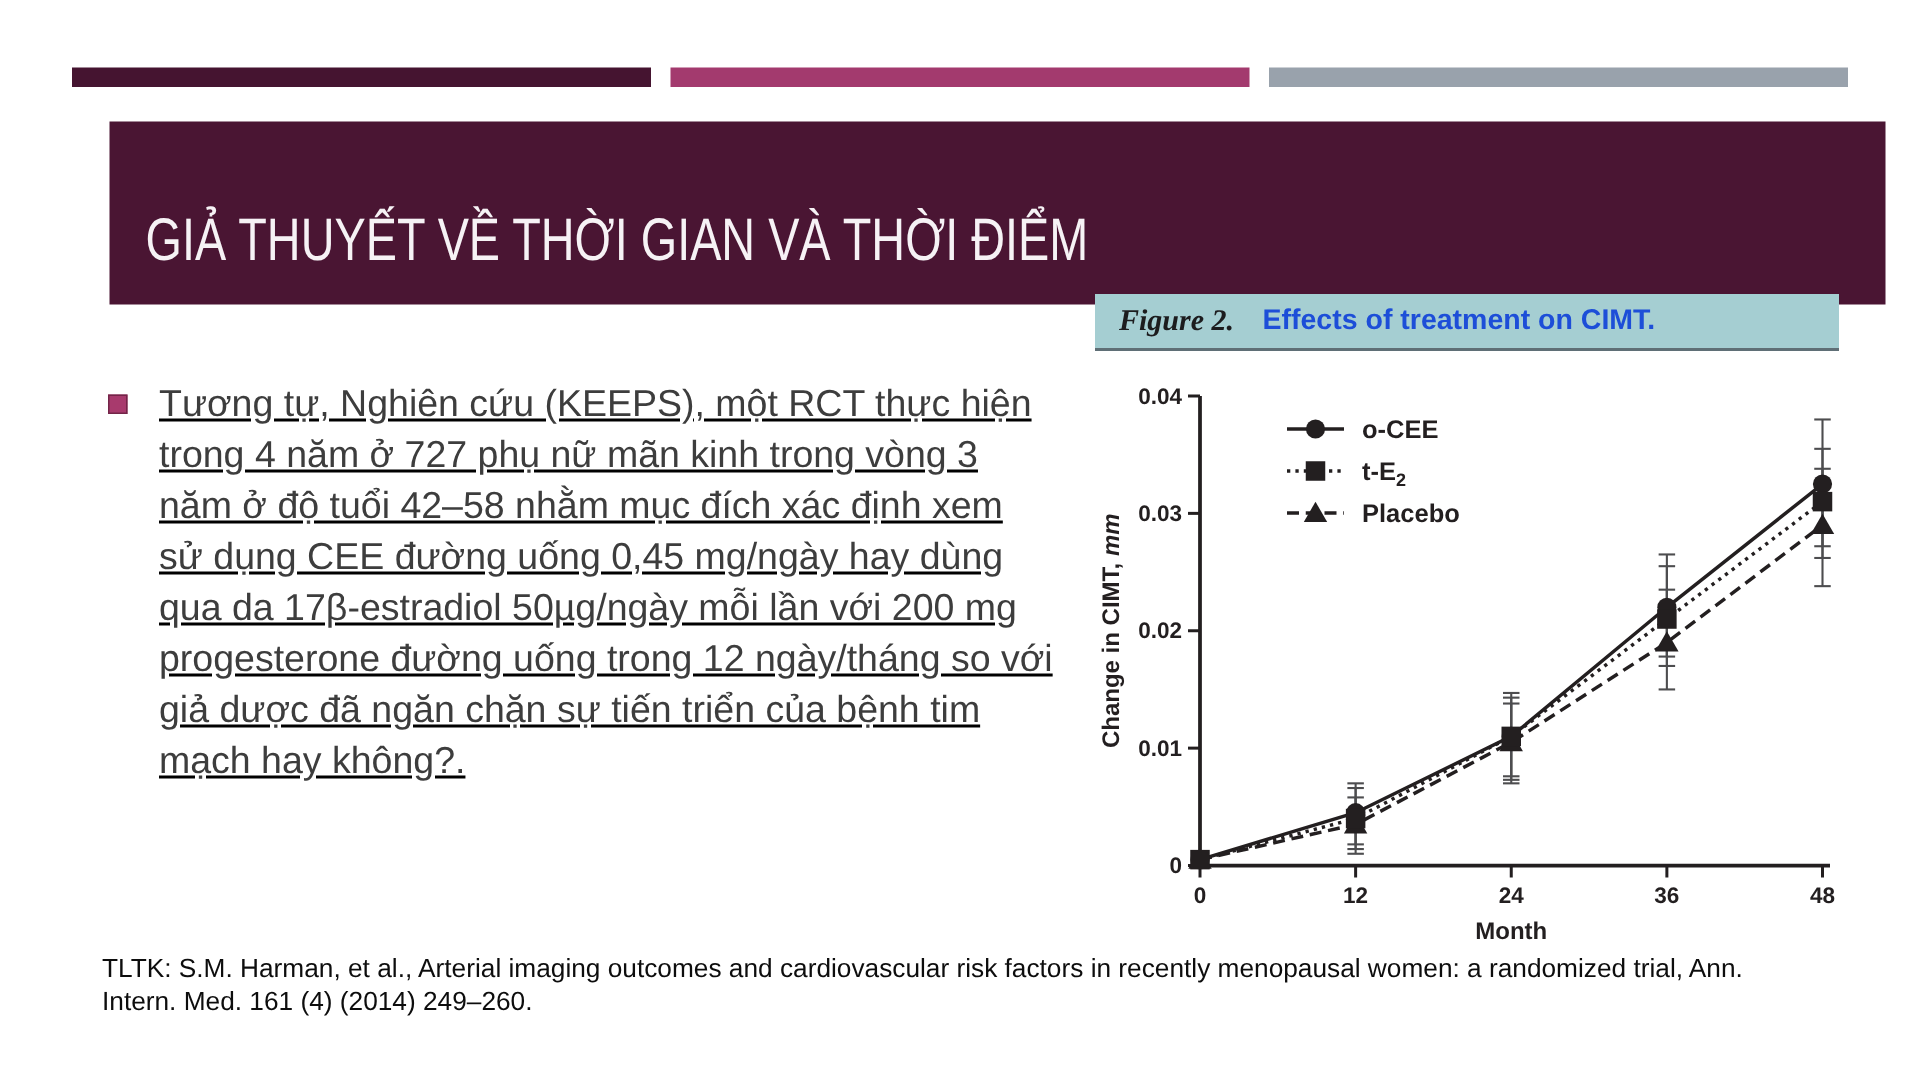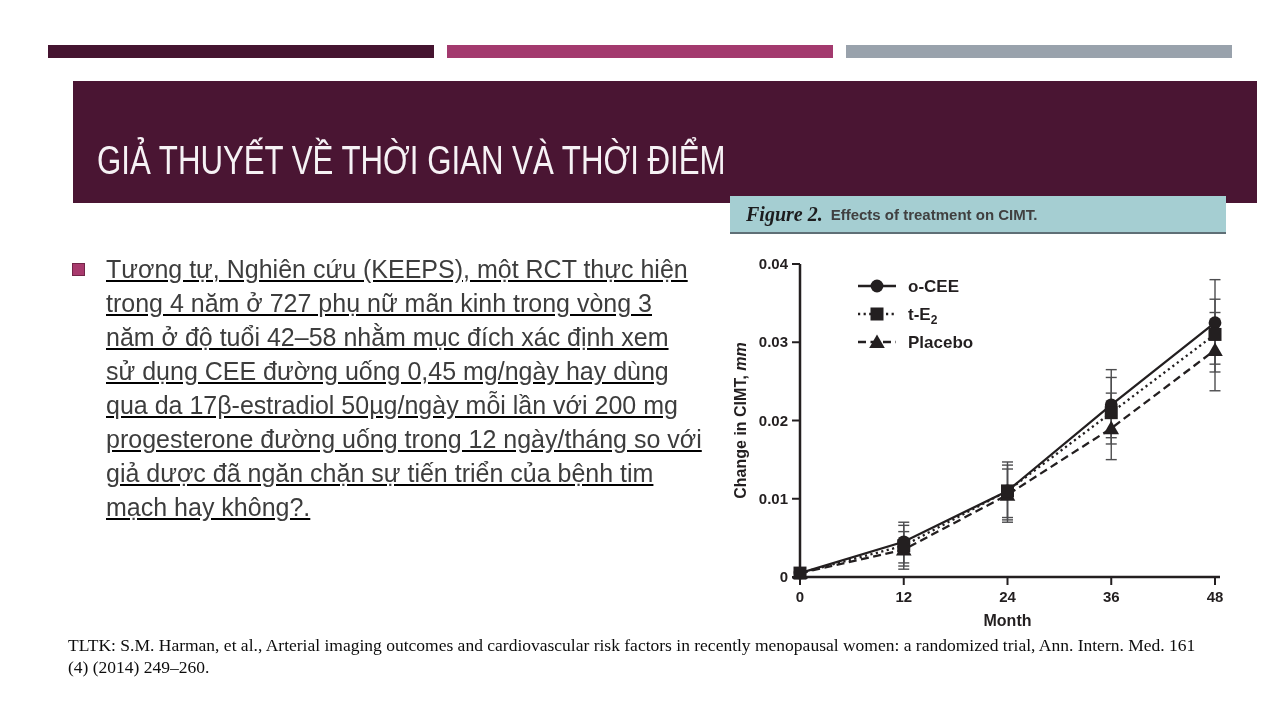--- a/index.html
+++ b/index.html
@@ -25,30 +25,30 @@
   .bullet-marker{width:11px;height:11px;flex:none;margin:11px 21px 0 2px;}
   .bullet-text{flex:1;font-size:25px;line-height:34px;color:#3d3d3d;}
   
   .figure-panel{position:absolute;left:730px;top:196px;width:496px;}
   .figure-header{
     box-sizing:border-box;height:38px;display:flex;align-items:center;
     padding:0 10px 0 16px;border-bottom:2px solid #5f6f76;
   }
   .fig-label{font-family:"Liberation Serif",serif;font-style:italic;font-weight:700;
     font-size:20px;color:#1c1c1e;margin-right:8px;}
-  .fig-title{font-weight:700;font-size:15px;color:#404040;}
+  .fig-title{font-weight:700;font-size:19px;color:#1d4ed8;}
   #chart{display:block;}
   #chart text{font-family:"Liberation Sans",sans-serif;fill:#231f20;}
   #chart .tick-label{font-size:15px;font-weight:700;}
   #chart .axis-title{font-size:16px;font-weight:700;}
   #chart .legend-label{font-size:17px;font-weight:700;}
   
   .footer{
     position:absolute;left:68px;top:635px;width:1145px;
-    font-size:17.5px;line-height:21.5px;color:#0d0d0d;font-family:Liberation Serif, serif;
+    font-size:17.5px;line-height:21.5px;color:#0d0d0d;
   }
 </style>
 </head>
 <body>
 
 <div class="slide">
 
   <div class="top-bars">
     <div class="bar" style="background: rgb(69, 20, 48);"></div>
     <div class="bar" style="background: rgb(163, 58, 110);"></div>
@@ -60,21 +60,21 @@
   </div>
 
   <div class="content">
     <div class="bullet-item">
       <span class="bullet-marker" style="background: rgb(168, 58, 109); border: 1px solid rgb(115, 37, 72);"></span>
       <span class="bullet-text">Tương tự, Nghiên cứu (KEEPS), một RCT thực hiện trong 4 năm ở 727 phụ nữ mãn kinh trong vòng 3 năm ở độ tuổi 42–58 nhằm mục đích xác định xem sử dụng CEE đường uống 0,45 mg/ngày hay dùng qua da 17β-estradiol 50µg/ngày mỗi lần với 200 mg progesterone đường uống trong 12 ngày/tháng so với giả dược đã ngăn chặn sự tiến triển của bệnh tim mạch hay không?.</span>
     </div>
   </div>
 
   <div class="figure-panel">
-    <div class="figure-header" style="background: rgb(165, 206, 210);">
+    <div class="figure-header" style="background: rgb(165, 206, 210); gap: 11px;">
       <span class="fig-label">Figure 2.</span>
       <span class="fig-title">Effects of treatment on CIMT.</span>
     </div>
     <svg id="chart" width="496" height="402" viewBox="0 0 496 402" xmlns="http://www.w3.org/2000/svg">
         <g>
           <path d="M 70 30 V 343 H 490" fill="none" stroke="#231f20" stroke-width="2.5"></path>
           <line x1="62" y1="343" x2="70" y2="343" stroke="#231f20" stroke-width="2"></line>
           <text x="58" y="348" text-anchor="end" class="tick-label">0</text>
           <line x1="62" y1="264.75" x2="70" y2="264.75" stroke="#231f20" stroke-width="2"></line>
           <text x="58" y="269.75" text-anchor="end" class="tick-label">0.01</text>

